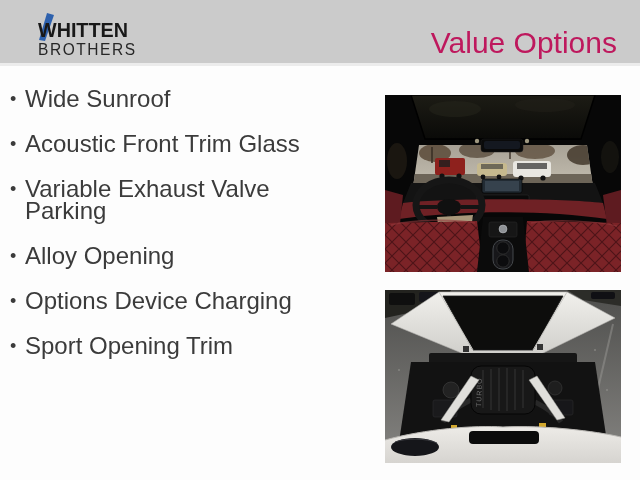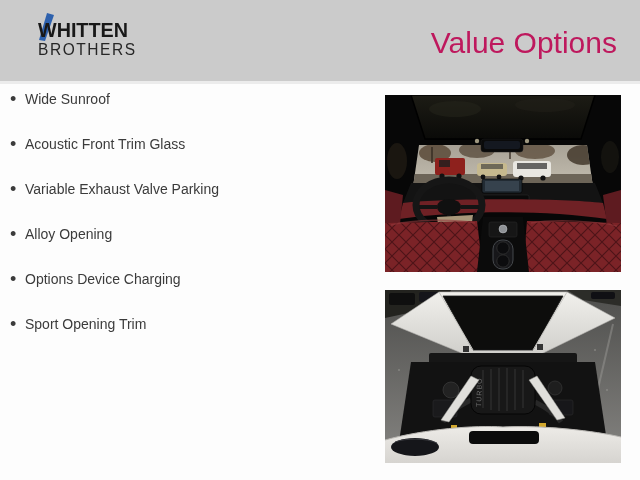--- a/index.html
+++ b/index.html
@@ -3,21 +3,21 @@
 <meta charset="utf-8">
 <style>
   html,body{margin:0;padding:0;}
   body{
     width:640px;height:480px;position:relative;overflow:hidden;
     background:#fdfdfd;
     font-family:"Liberation Sans", sans-serif;
   }
   
   .header{
-    position:absolute;left:0;top:0;width:640px;height:84px;
+    position:absolute;left:0;top:0;width:640px;height:66px;
     background:#cbcbcb;
     border-bottom:3px solid #ececec;
     box-sizing:border-box;
   }
   .logo{
     position:absolute;left:38px;top:19px;line-height:1;
   }
   .logo-mark{
     position:absolute;left:-2px;top:-9px;width:20px;height:34px;
   }
@@ -34,21 +34,21 @@
     font-size:30px;font-weight:400;color:#be185d;
   }
   
   .features{
     position:absolute;left:10px;top:88px;width:345px;
   }
   .features ul{list-style:none;margin:0;padding:0;}
   .features li{
     position:relative;
     padding-left:15px;
-    font-size:14px;line-height:22px;color:#3b3b3b;
+    font-size:24px;line-height:22px;color:#3b3b3b;
     margin-bottom:23px;
     max-width:305px;
   }
   .features li::before{
     content:"\2022";
     position:absolute;left:0;top:0;
     color:#3b3b3b;font-size:18px;
   }
   
   .photos{position:absolute;left:385px;top:95px;width:236px;}

